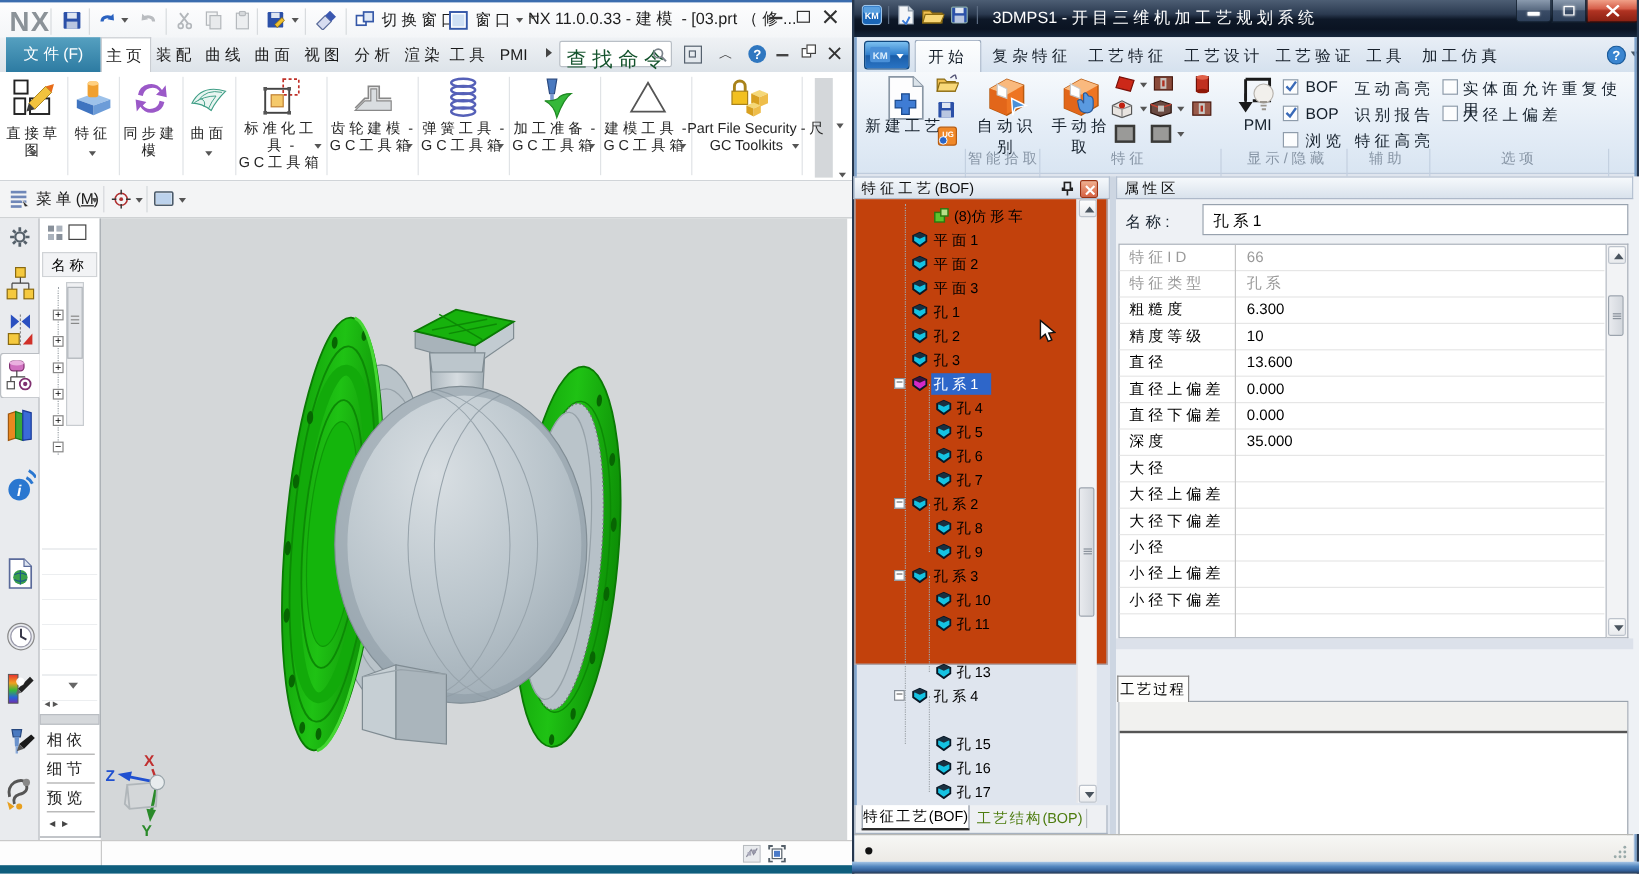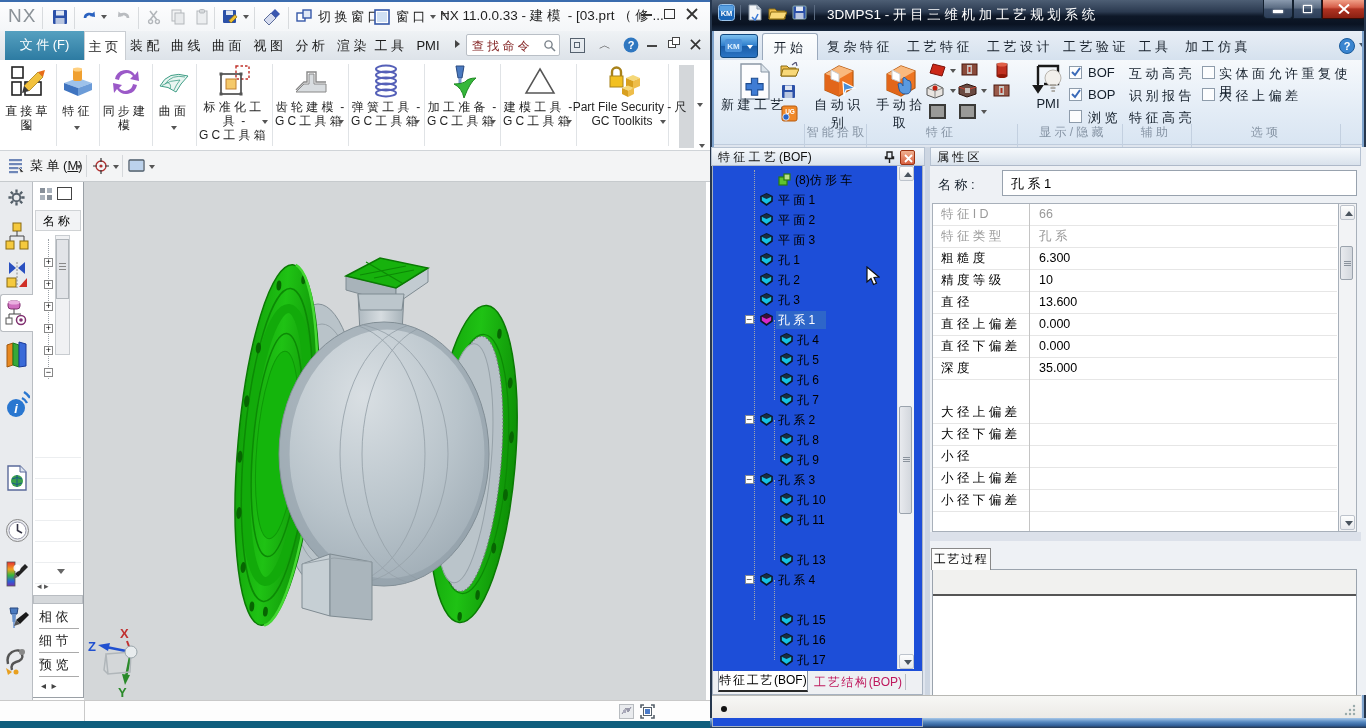--- a/index.html
+++ b/index.html
@@ -31,45 +31,45 @@
 #rwtabs{left:0;top:31px;width:656px;height:29px;background:linear-gradient(#e8eef6,#d5e1ee)}
 #rwrib{left:0;top:60px;width:656px;height:85px;background:linear-gradient(#f6f9fc,#e3ecf6 60%,#d9e5f2);border-bottom:1px solid #bfccdd}
 .rtab{font-size:13px;color:#17202b;text-align:center;line-height:27px}
 .rsep{width:1px;top:64px;height:72px;background:#c3d0e0}
 .glab{font-size:12px;color:#8795a5;text-align:center}
 .cb{width:13px;height:13px;background:#fcfdfe;border:1px solid #8e9cab}
 .cbt{font-size:13px;color:#15202c}
 .htxt{font-size:13px;color:#15202c}
 
 .phead{height:19px;background:linear-gradient(#f6f9fc,#d9e2ec);border:1px solid #b6c2d2;border-bottom:1px solid #aeb9c9;font-size:12px;color:#101010;line-height:18px;padding-left:6px}
-#tree{left:712px;top:166px;width:211px;height:561px;background:#1d4ed8;border:1px solid #a7b2c0;border-top:none;font-size:12px}
+#tree{left:712px;top:166px;width:211px;height:388px;background:#c2410c;border:1px solid #a7b2c0;border-top:none;font-size:12px}
 .trow{position:absolute;height:20px;line-height:20px;color:#000;white-space:nowrap;width:100%}
 .ti{position:absolute;top:3px;width:13px;height:13px}
 .ex{position:absolute;left:32px;top:5px;width:9px;height:9px;border:1px solid #848b94;background:#fff;font-size:10px;line-height:7px;text-align:center;color:#333}
 .tt{position:absolute;left:65px}
 .tt2{position:absolute;left:84px}
 
 .sbv{background:#f2f3f5;border-left:1px solid #e0e2e6}
 .sbbtn{position:absolute;width:15px;height:15px;background:linear-gradient(#fdfdfd,#e8eaed);border:1px solid #bdc3cc;border-radius:2px}
 .sbth{position:absolute;width:13px;left:1px;background:linear-gradient(90deg,#e8eaee,#d3d7dd);border:1px solid #9ba3ad;border-radius:2px}
 .arr{position:absolute;width:0;height:0}
 
 #props{left:930px;top:147px;width:470px;height:548px;background:#eef1f5}
 .prow{position:absolute;left:2px;width:404px;height:22px;border-bottom:1px solid #e6e6e6;font-size:12.5px;line-height:21px}
 .plab{position:absolute;left:8px;top:0;color:#000}
 .pval{position:absolute;left:106px;top:0;color:#000}
 .gray{color:#9a9a9a}
-#procw{left:932px;top:548px;width:427px;height:153px}
+#procw{left:932px;top:563px;width:427px;height:153px}
 .cur{pointer-events:none}
 </style></head>
 <body>
 <div class="ab" id="nx">
 
  <div class="ab" id="nxr1">
-  <div class="ab" style="left:8px;top:3px;font-size:19px;font-weight:normal;color:#8b9298;letter-spacing:1px">NX</div>
+  <div class="ab" style="left:8px;top:3px;font-size:23px;font-weight:bold;color:#8b9298;letter-spacing:1px">NX</div>
   <div class="ab sep1" style="left:42px"></div>
   <svg class="ab ic16" style="left:52px" viewBox="0 0 16 16">
         <rect x="1" y="1" width="14" height="14" rx="1" fill="#2b50a8"></rect>
         <rect x="4" y="1.5" width="8" height="5" fill="#dfe6f2"></rect>
         <rect x="3.5" y="9" width="9" height="6" fill="#b9c6e0"></rect>
       </svg>
   <div class="ab sep1" style="left:74px"></div>
   <svg class="ab ic16" style="left:82px" viewBox="0 0 16 16">
         <path d="M3 9 C3 4.5 9 4 11.5 6.5" fill="none" stroke="#2a62c0" stroke-width="2.6"></path>
         <path d="M12.5 2.5 L13 8 L7.5 7 Z" fill="#2a62c0"></path>
@@ -133,21 +133,21 @@
   <div class="ab tb z" style="left:126px;width:41px">装配</div>
   <div class="ab tb z" style="left:167px;width:41px">曲线</div>
   <div class="ab tb z" style="left:208px;width:41px">曲面</div>
   <div class="ab tb z" style="left:249px;width:42px">视图</div>
   <div class="ab tb z" style="left:291px;width:42px">分析</div>
   <div class="ab tb z" style="left:333px;width:41px">渲染</div>
   <div class="ab tb z" style="left:374px;width:34px">工具</div>
   <div class="ab tb" style="left:408px;width:40px">PMI</div>
   <div class="ab" style="left:455px;top:9px;width:0;height:0;border-top:4px solid transparent;border-bottom:4px solid transparent;border-left:5px solid #444"></div>
   <div class="ab" style="left:466px;top:3px;width:94px;height:22px;background:#fff;border:1px solid #b9bfc6;border-radius:2px">
-    <span class="z" style="position:absolute;left:5px;top:3px;font-size:12px;color:#7f1d1d">查找命令</span>
+    <span class="z" style="position:absolute;left:5px;top:3px;font-size:17px;color:#14532d">查找命令</span>
     <svg style="position:absolute;right:3px;top:4px;width:13px;height:13px" viewBox="0 0 13 13">
           <circle cx="5.5" cy="5.5" r="3.6" fill="none" stroke="#7a828a" stroke-width="1.4"></circle>
           <path d="M8.3 8.3 L12 12" stroke="#7a828a" stroke-width="1.6"></path>
         </svg>
   </div>
   <div class="ab" style="left:570px;top:7px;width:15px;height:15px;border:1.4px solid #55616e">
         <div style="position:absolute;left:3px;top:3px;width:6px;height:6px;border:1.2px solid #55616e"></div>
       </div>
   <div class="ab" style="left:599px;top:6px;font-size:12px;color:#444">︿</div>
   <svg class="ab" style="left:623px;top:6px;width:16px;height:16px" viewBox="0 0 16 16">
@@ -875,21 +875,21 @@
   <div class="sbth" style="top:240px;height:108px">
         <div style="position:absolute;left:3px;top:50px;width:7px;border-top:1px solid #8a929c;box-shadow:0 2px 0 #8a929c,0 4px 0 #8a929c"></div>
       </div>
   <div class="sbbtn" style="left:1px;top:488px">
         <div class="arr" style="left:4px;top:5px;border-left:4px solid transparent;border-right:4px solid transparent;border-top:5px solid #4a545e"></div>
       </div>
  </div>
 </div>
 <div class="ab" style="left:712px;top:671px;width:211px;height:24px;background:#eef0f3;border:1px solid #a7b2c0;border-top:none">
  <div class="ab" style="left:5px;top:0px;width:90px;height:21px;background:#fff;border:1px solid #8a93a0;border-top:none;border-bottom:2px solid #2a2a2a;font-size:12px;text-align:center;line-height:19px"><span class="zz">特征工艺</span>(BOF)</div>
- <div class="ab" style="left:100px;top:3px;width:90px;font-size:12px;color:#be185d;text-align:center"><span class="zz">工艺结构</span>(BOP)</div>
+ <div class="ab" style="left:100px;top:3px;width:90px;font-size:12px;color:#4d7c0f;text-align:center"><span class="zz">工艺结构</span>(BOP)</div>
  <div class="ab" style="left:192px;top:3px;width:1px;height:16px;background:#b8bdc4"></div>
 </div>
 <div class="ab" style="left:925px;top:147px;width:5px;height:548px;background:#cdd6e2"></div>
 <div class="ab" id="props">
  <div class="phead" style="width:431px;margin-left:0"><span class="z">属性区</span></div>
  <div class="ab htxt" style="left:8px;top:29px"><span class="z">名称</span>:</div>
  <div class="ab" style="left:72px;top:23px;width:355px;height:26px;background:#fff;border:1px solid #98a2ae">
       <div style="position:absolute;left:8px;top:4px;font-size:13px"><span class="z">孔系</span>1</div>
     </div>
  <div class="ab" style="left:2px;top:56px;width:407px;height:329px;background:#fff;border:1px solid #a8b0ba">
@@ -918,20 +918,23 @@
         <span class="plab z">直径上偏差</span>
         <span class="pval">0.000</span>
       </div>
   <div class="prow" style="left:0;top:132px">
         <span class="plab z">直径下偏差</span>
         <span class="pval">0.000</span>
       </div>
   <div class="prow" style="left:0;top:154px">
         <span class="plab z">深度</span>
         <span class="pval">35.000</span>
+      </div>
+  <div class="prow" style="left:0;top:176px">
+        <span class="plab z">大径</span>
       </div>
   <div class="prow" style="left:0;top:198px">
         <span class="plab z">大径上偏差</span>
       </div>
   <div class="prow" style="left:0;top:220px">
         <span class="plab z">大径下偏差</span>
       </div>
   <div class="prow" style="left:0;top:242px">
         <span class="plab z">小径</span>
       </div>

